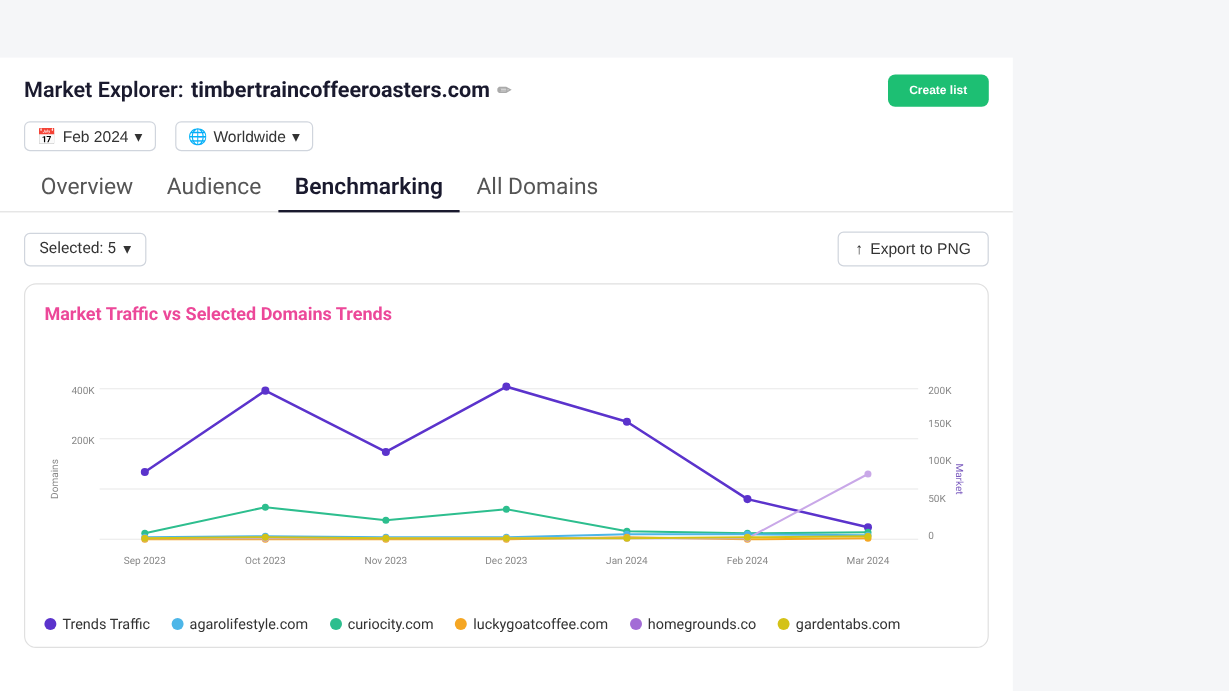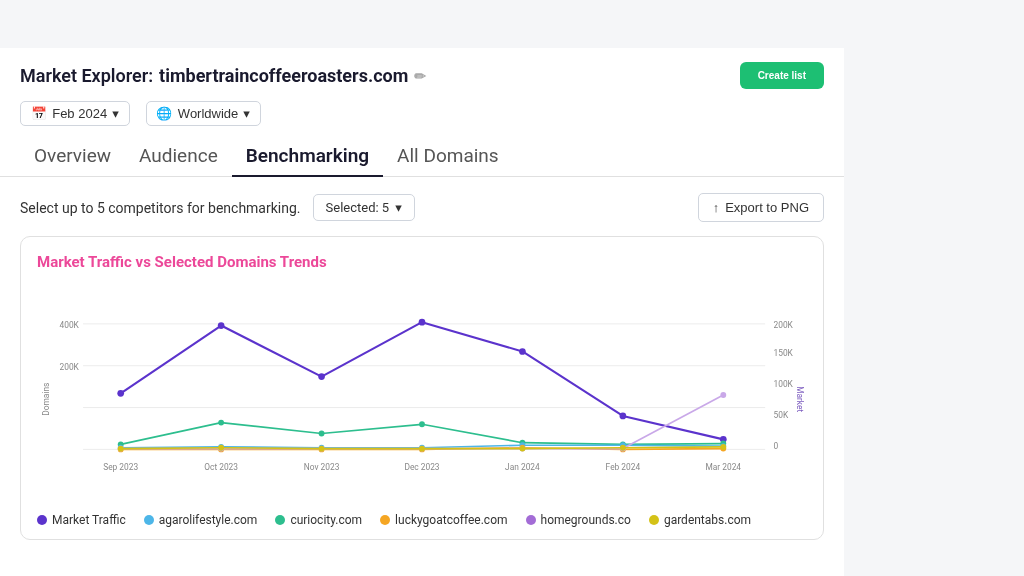--- a/index.html
+++ b/index.html
@@ -233,21 +233,20 @@
     <div class="nav-tab">Overview</div>
     <div class="nav-tab">Audience</div>
     <div class="nav-tab active">Benchmarking</div>
     <div class="nav-tab">All Domains</div>
   </div>
 
   <div class="content">
 
     <div class="benchmarking-row">
       <div class="benchmarking-left">
-        <span>Select up to 5 competitors for benchmarking.</span>
         <div class="selected-dropdown">
           <span>Selected: 5</span>
           <span>▾</span>
         </div>
       </div>
       <button class="export-btn">
         <span>↑</span>
         <span>Export to PNG</span>
       </button>
     </div>
@@ -339,21 +338,21 @@
           <circle cx="460" cy="169" r="3.5" fill="#d4c217"></circle>
           <circle cx="580" cy="169" r="3.5" fill="#d4c217"></circle>
           <circle cx="700" cy="168" r="3.5" fill="#d4c217"></circle>
           <circle cx="820" cy="167" r="3.5" fill="#d4c217"></circle>
         </svg>
       </div>
 
       <div class="legend">
         <div class="legend-item">
           <div class="legend-dot market"></div>
-          <span>Market Traffic</span>
+          <span>Trends Traffic</span>
         </div>
         <div class="legend-item">
           <div class="legend-dot agaro"></div>
           <span>agarolifestyle.com</span>
         </div>
         <div class="legend-item">
           <div class="legend-dot curio"></div>
           <span>curiocity.com</span>
         </div>
         <div class="legend-item">

